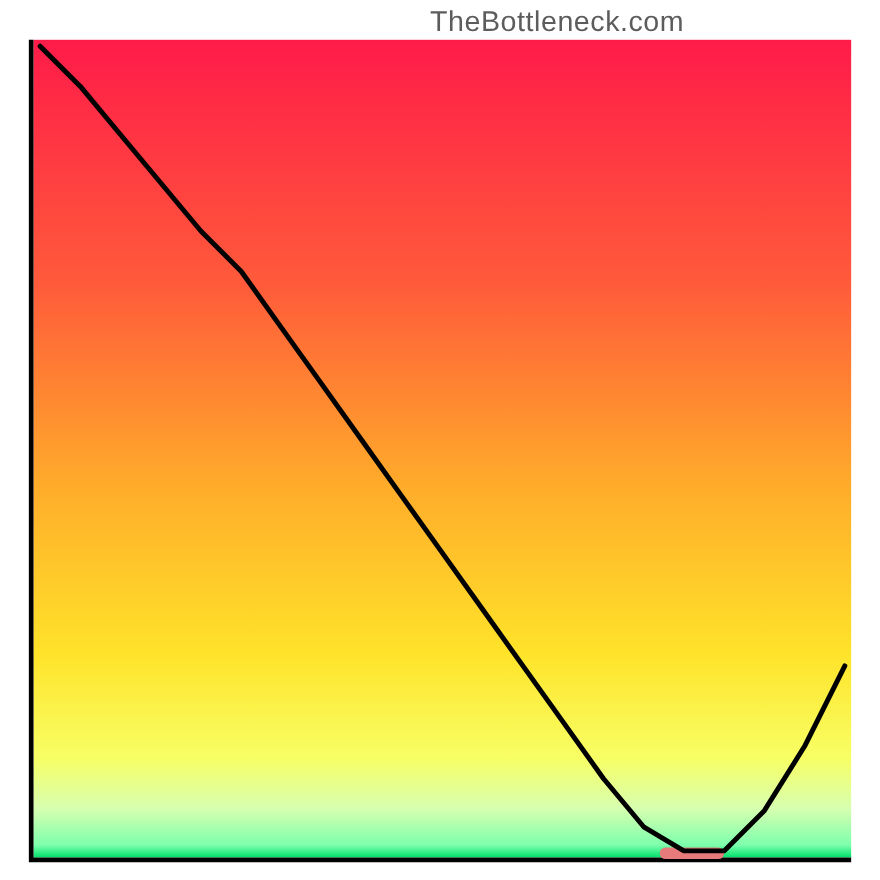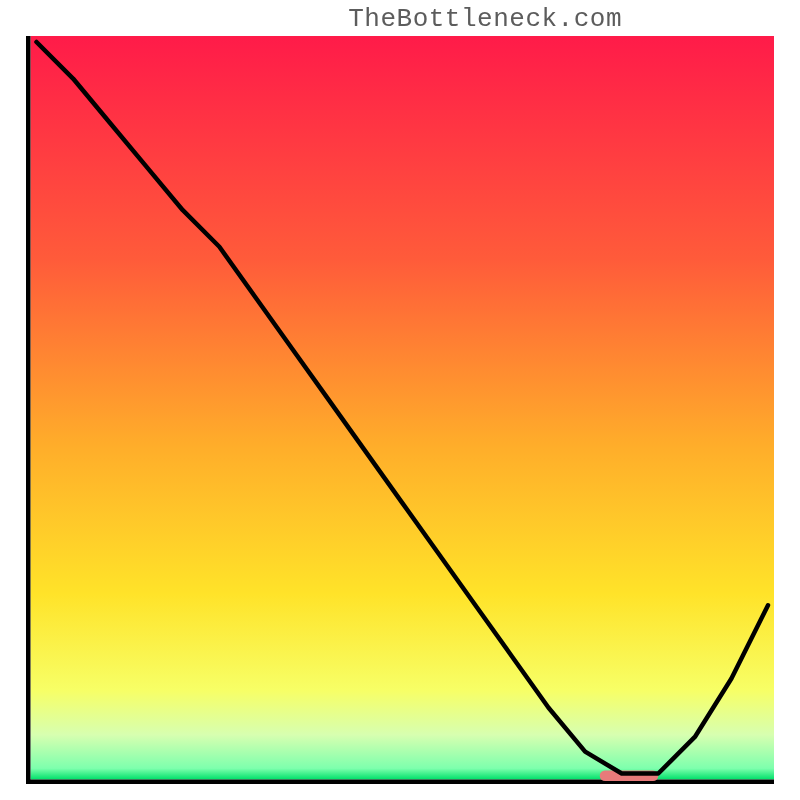--- a/index.html
+++ b/index.html
@@ -8,21 +8,20 @@
     width: 800px;
     height: 800px;
     background: #ffffff;
     font-family: Arial, Helvetica, sans-serif;
     overflow: hidden;
   }
   .stage {
     position: relative;
     width: 632px;
     height: 800px;
-    font-family: Liberation Mono, monospace;
   }
   .branding {
     position: absolute;
     top: 4px;
     right: 10px;
     font-size: 26px;
     font-weight: 500;
     color: #5c5c5c;
     letter-spacing: 0.5px;
   }

